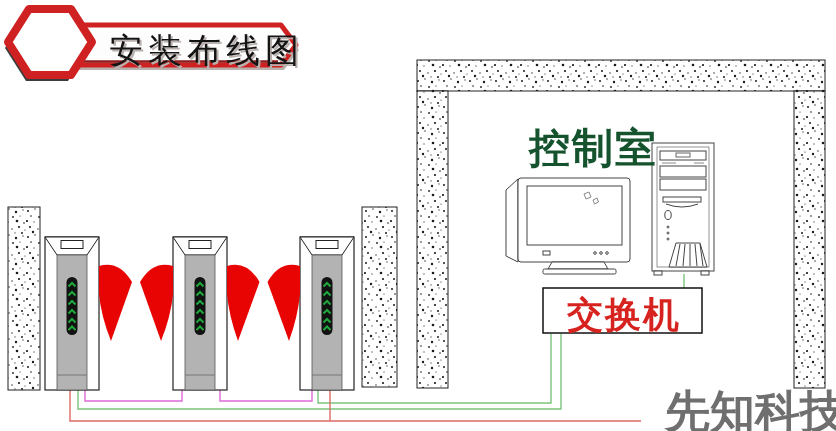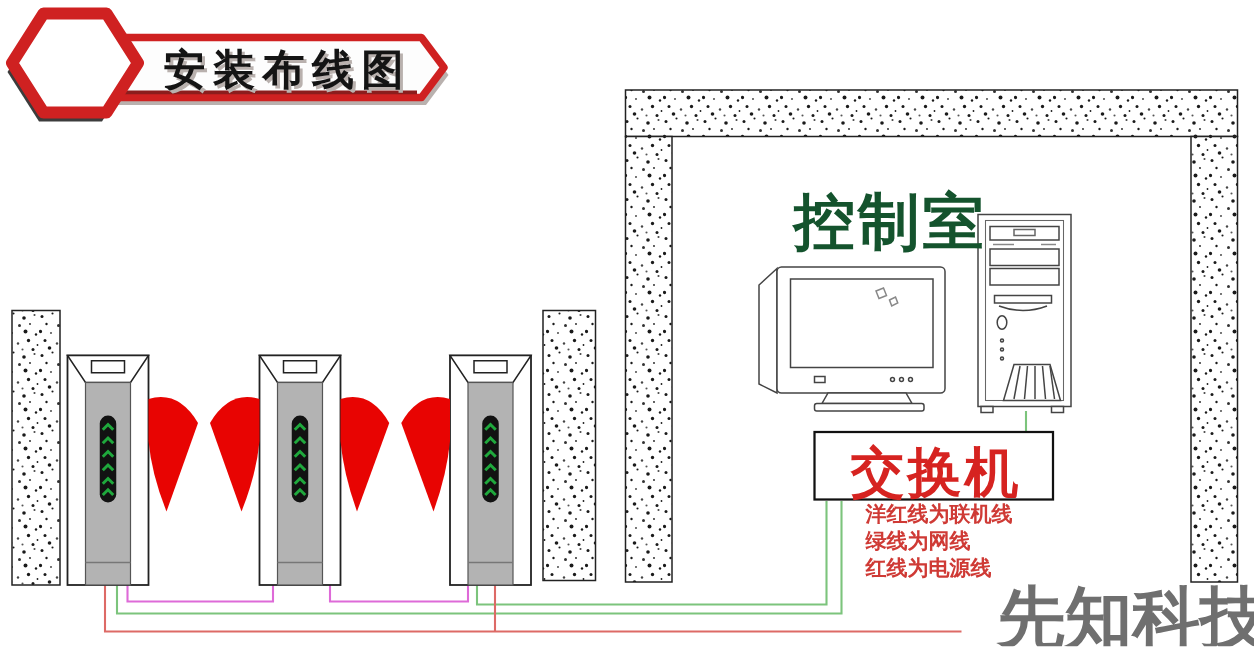--- a/index.html
+++ b/index.html
@@ -3,21 +3,21 @@
 <meta charset="utf-8">
 <style>
   html,body{margin:0;padding:0;background:#fff;}
   .stage{
     position:relative;width:836px;height:431px;background:#ffffff;
     overflow:hidden;font-family:"DejaVu Sans","Liberation Sans",sans-serif;
   }
   .stage svg.diagram{position:absolute;left:0;top:0;}
   .txt{position:absolute;white-space:nowrap;}
   .banner-title{
-    left:109px;top:28px;font-size:28px;font-weight:bold;color:#141414;
+    left:109px;top:28px;font-size:34px;font-weight:normal;color:#141414;
     letter-spacing:5px;text-shadow:2px 2px 0 #b9b1ae;
   }
   .room-label{
     left:529px;top:121px;font-size:41px;font-weight:bold;color:#14532d;
     letter-spacing:2px;
   }
   .switch-label{
     left:567px;top:291px;font-size:36px;font-weight:bold;color:#d62320;
     letter-spacing:2px;
   }
@@ -155,20 +155,15 @@
       <polygon points="8,42 29,9 71,9 92,42 71,75 29,75" fill="#ffffff" stroke="#cf2121" stroke-width="8" stroke-linejoin="round"></polygon>
     </g>
   </svg>
 
   <div class="txt banner-title">安装布线图</div>
 
   <div class="txt room-label">控制室</div>
 
   <div class="txt switch-label">交换机</div>
 
-  <div class="legend">
-    <div>洋红线为联机线</div>
-    <div>绿线为网线</div>
-    <div>红线为电源线</div>
-  </div>
 
   <div class="txt watermark">先知科技</div>
 </div>
 
 </body></html>

